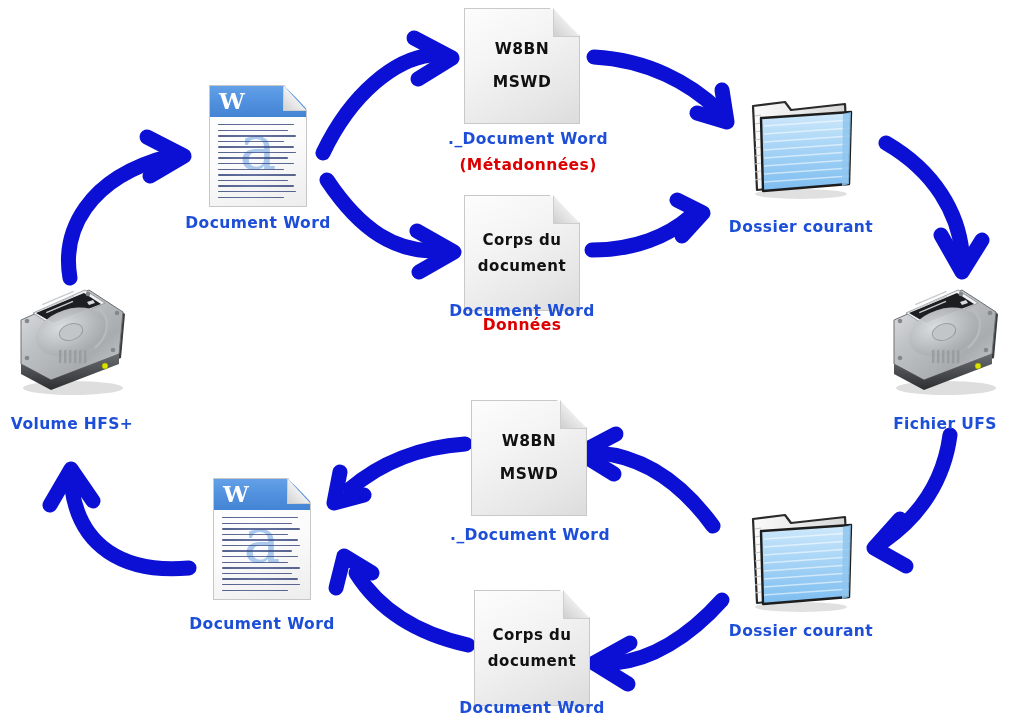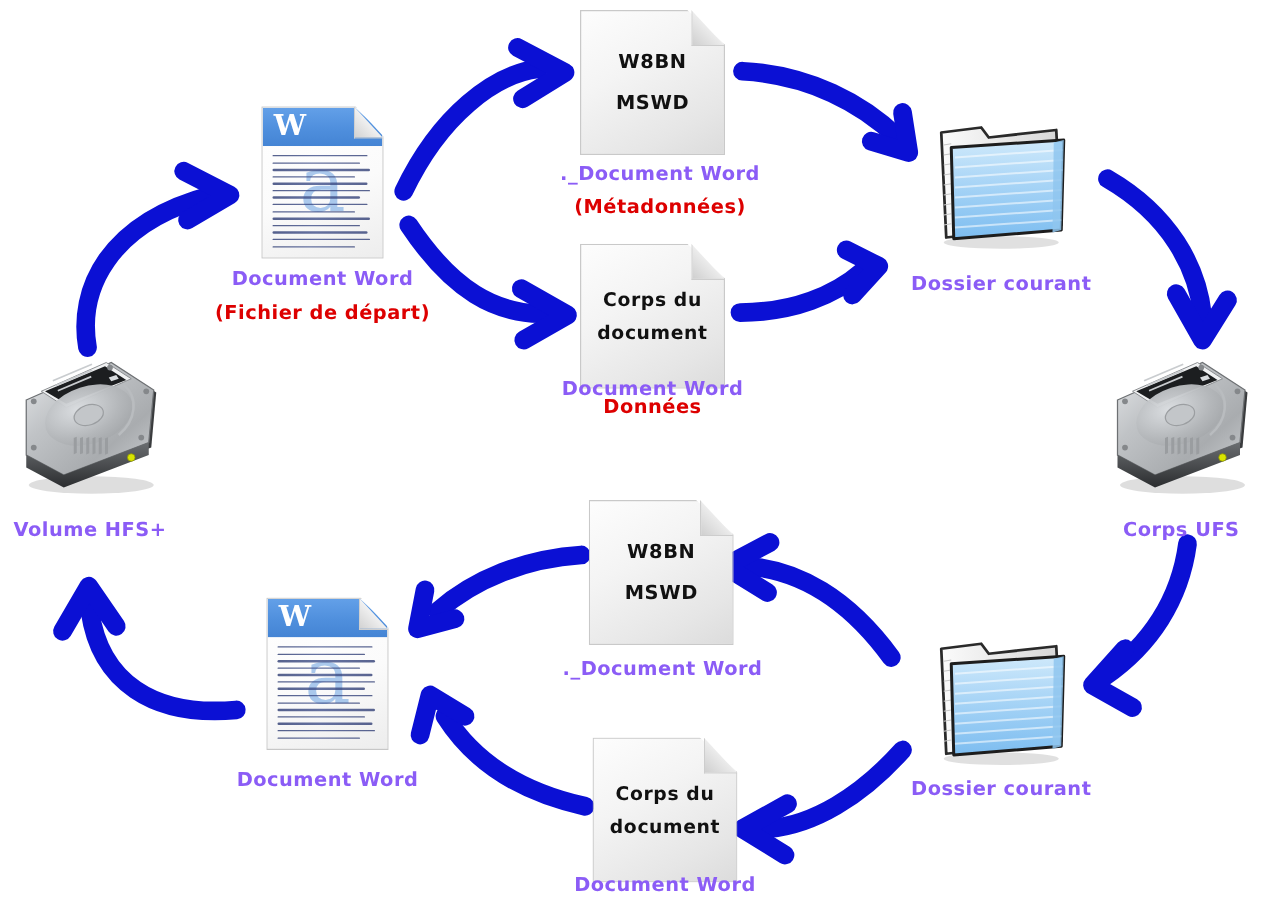--- a/index.html
+++ b/index.html
@@ -14,21 +14,21 @@
 
   
   .label{
     position:absolute;
     text-align:center;
     white-space:nowrap;
     font-family:"DejaVu Sans","Liberation Sans",sans-serif;
     font-size:15.5px;
     font-weight:700;
     letter-spacing:.4px;
-    color:#8b5cf6;
+    color:#1d4ed8;
     transform:translateX(-50%);
   }
   .label.red{color:#dd0000;text-align:center;}
 
   
   .pageicon{
     position:absolute;
     width:116px;height:116px;
     transform:translateX(-50%);
   }
@@ -283,21 +283,20 @@
           <i class="s1"></i>
         <i class="s3"></i>
           <i class="s4"></i>
       </div>
       <div class="band"></div>
       <div class="wlogo">W</div>
     </div>
     <div class="fold"></div>
   </div>
   <div class="label" style="left:258px;top:214px;">Document Word</div>
-  <div class="label red" style="left:258px;top:241px;">(Fichier de départ)</div>
 
   <div class="pageicon" style="left:522px;top:8px;">
     <div class="sheet"></div>
     <div class="ptext">
       <span>W8BN</span>
       <span>MSWD</span>
     </div>
     <div class="fold"></div>
   </div>
   <div class="label" style="left:528px;top:130px;">._Document Word</div>
@@ -384,21 +383,21 @@
         <rect x="46" y="84" width="2.4" height="13" transform="skewY(-21)"></rect>
         <rect x="51" y="86" width="2.4" height="13" transform="skewY(-21)"></rect>
         <rect x="56" y="88" width="2.4" height="13" transform="skewY(-21)"></rect>
         <rect x="61" y="90" width="2.4" height="13" transform="skewY(-21)"></rect>
         <rect x="66" y="92" width="2.4" height="13" transform="skewY(-21)"></rect>
         <rect x="71" y="94" width="2.4" height="13" transform="skewY(-21)"></rect>
       </g>
       <circle cx="92" cy="82" r="3" fill="#d8e400" stroke="#8f9600" stroke-width=".6"></circle>
     </svg>
   </div>
-  <div class="label" style="left:945px;top:415px;">Corps UFS</div>
+  <div class="label" style="left:945px;top:415px;">Fichier UFS</div>
 
   <div class="pageicon" style="left:529px;top:400px;">
     <div class="sheet"></div>
     <div class="ptext">
       <span>W8BN</span>
       <span>MSWD</span>
     </div>
     <div class="fold"></div>
   </div>
   <div class="label" style="left:530px;top:526px;">._Document Word</div>

